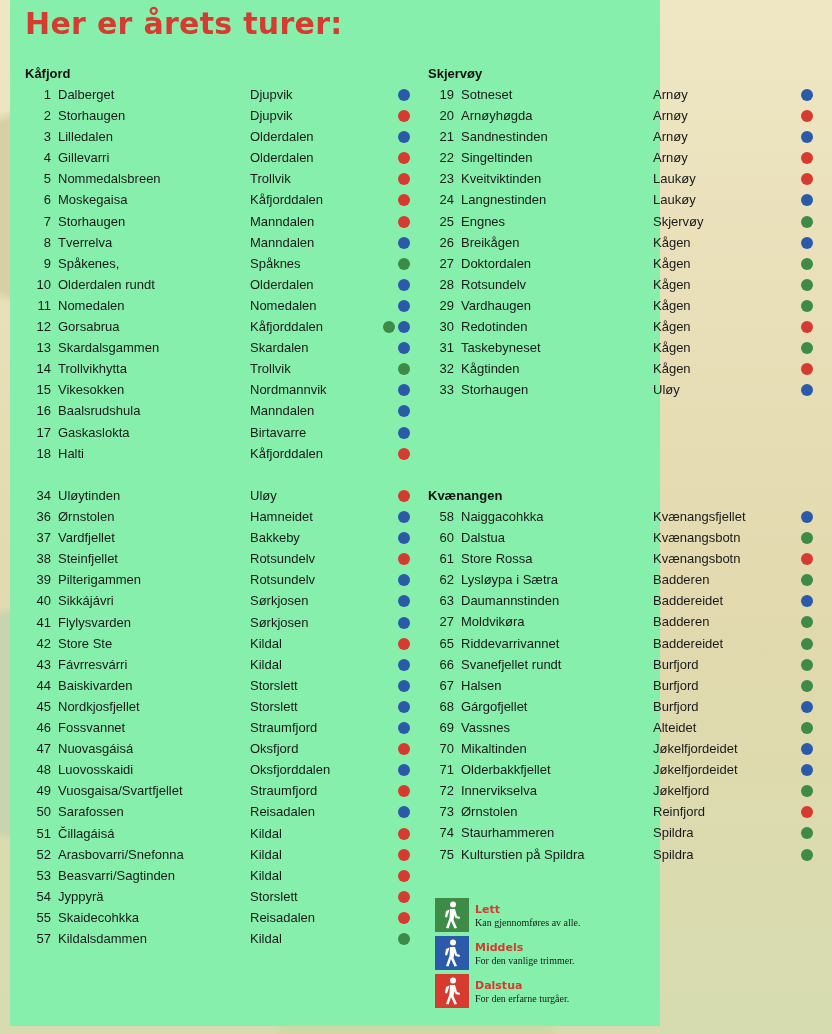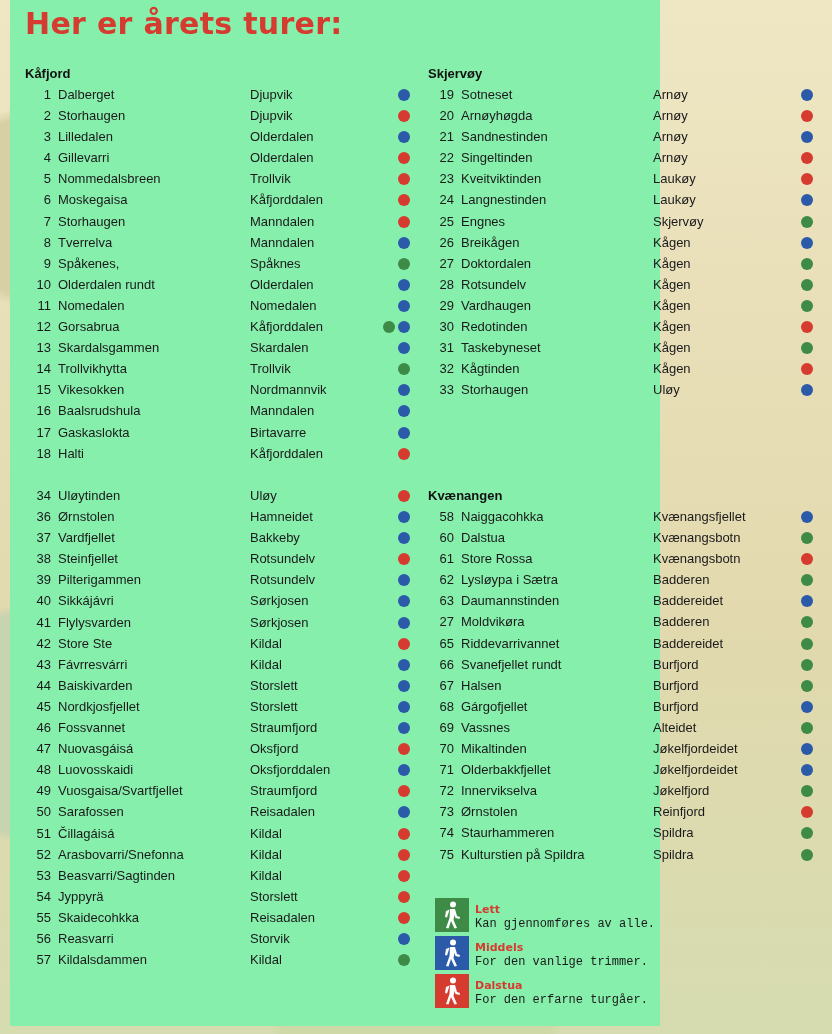--- a/index.html
+++ b/index.html
@@ -41,22 +41,22 @@
   .legend-item { position: relative; height: 38px; margin-bottom: 0px; }
   .legend-icon {
     position: absolute; left: 0; top: 0; width: 34px; height: 34px;
     display: flex; align-items: center; justify-content: center;
   }
   .legend-label {
     position: absolute; left: 40px; top: 5px; font-family: "DejaVu Sans", sans-serif;
     font-size: 11px; font-weight: bold; color: #d63b2f;
   }
   .legend-desc {
-    position: absolute; left: 40px; top: 19px; font-family: Liberation Mono, monospace;
-    font-size: 12px; color: #1a1a1a; white-space: nowrap;
+    position: absolute; left: 40px; top: 19px; font-family: Liberation Serif, serif;
+    font-size: 10px; color: #1a1a1a; white-space: nowrap;
   }
 </style>
 </head>
 <body>
 
 <div class="map-bg"></div>
 <div class="sheet">
   <div class="title">Her er årets turer:</div>
 
   <div class="section" id="sec0" style="left:15px; top:63px;">
@@ -490,28 +490,20 @@
         <span class="dots">
           <span class="dot" style="background: rgb(214, 59, 47);"></span>
         </span>
       </div>
       <div class="row">
         <span class="num">55</span>
         <span class="name">Skaidecohkka</span>
         <span class="place">Reisadalen</span>
         <span class="dots">
           <span class="dot" style="background: rgb(214, 59, 47);"></span>
-        </span>
-      </div>
-      <div class="row">
-        <span class="num">56</span>
-        <span class="name">Reasvarri</span>
-        <span class="place">Storvik</span>
-        <span class="dots">
-          <span class="dot" style="background: rgb(43, 91, 168);"></span>
         </span>
       </div>
       <div class="row">
         <span class="num">57</span>
         <span class="name">Kildalsdammen</span>
         <span class="place">Kildal</span>
         <span class="dots">
           <span class="dot" style="background: rgb(61, 139, 70);"></span>
         </span>
       </div>

